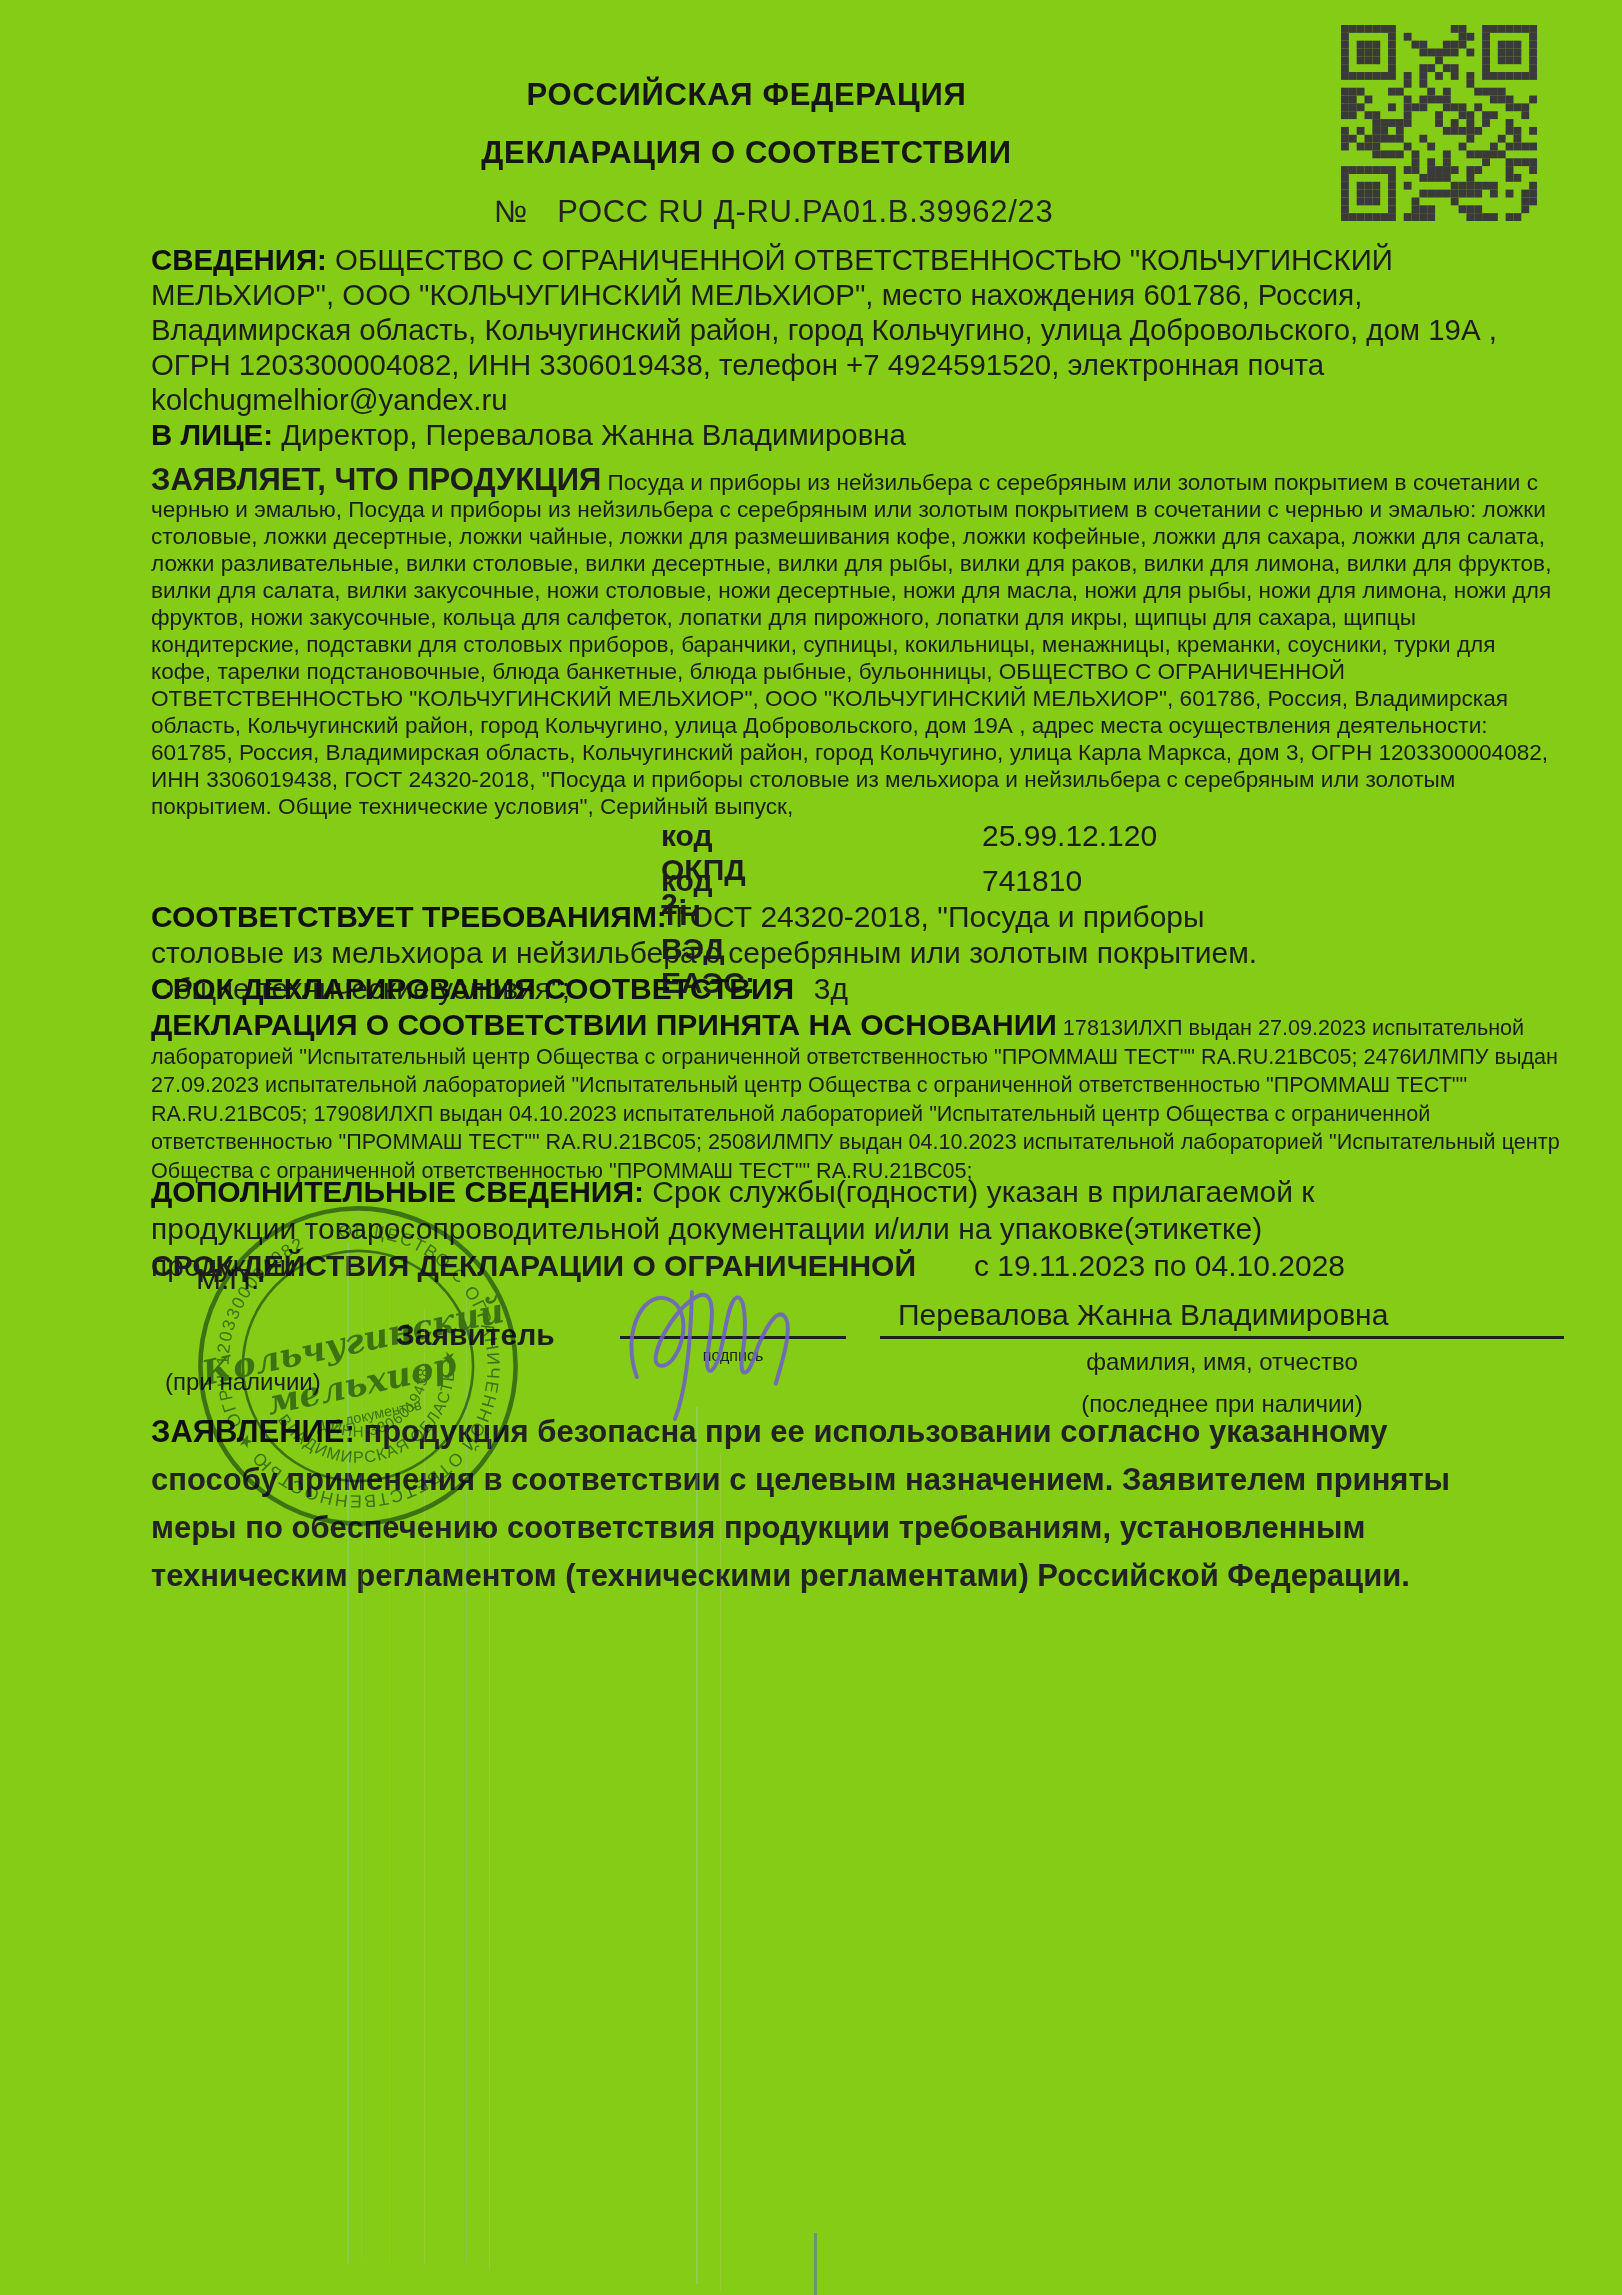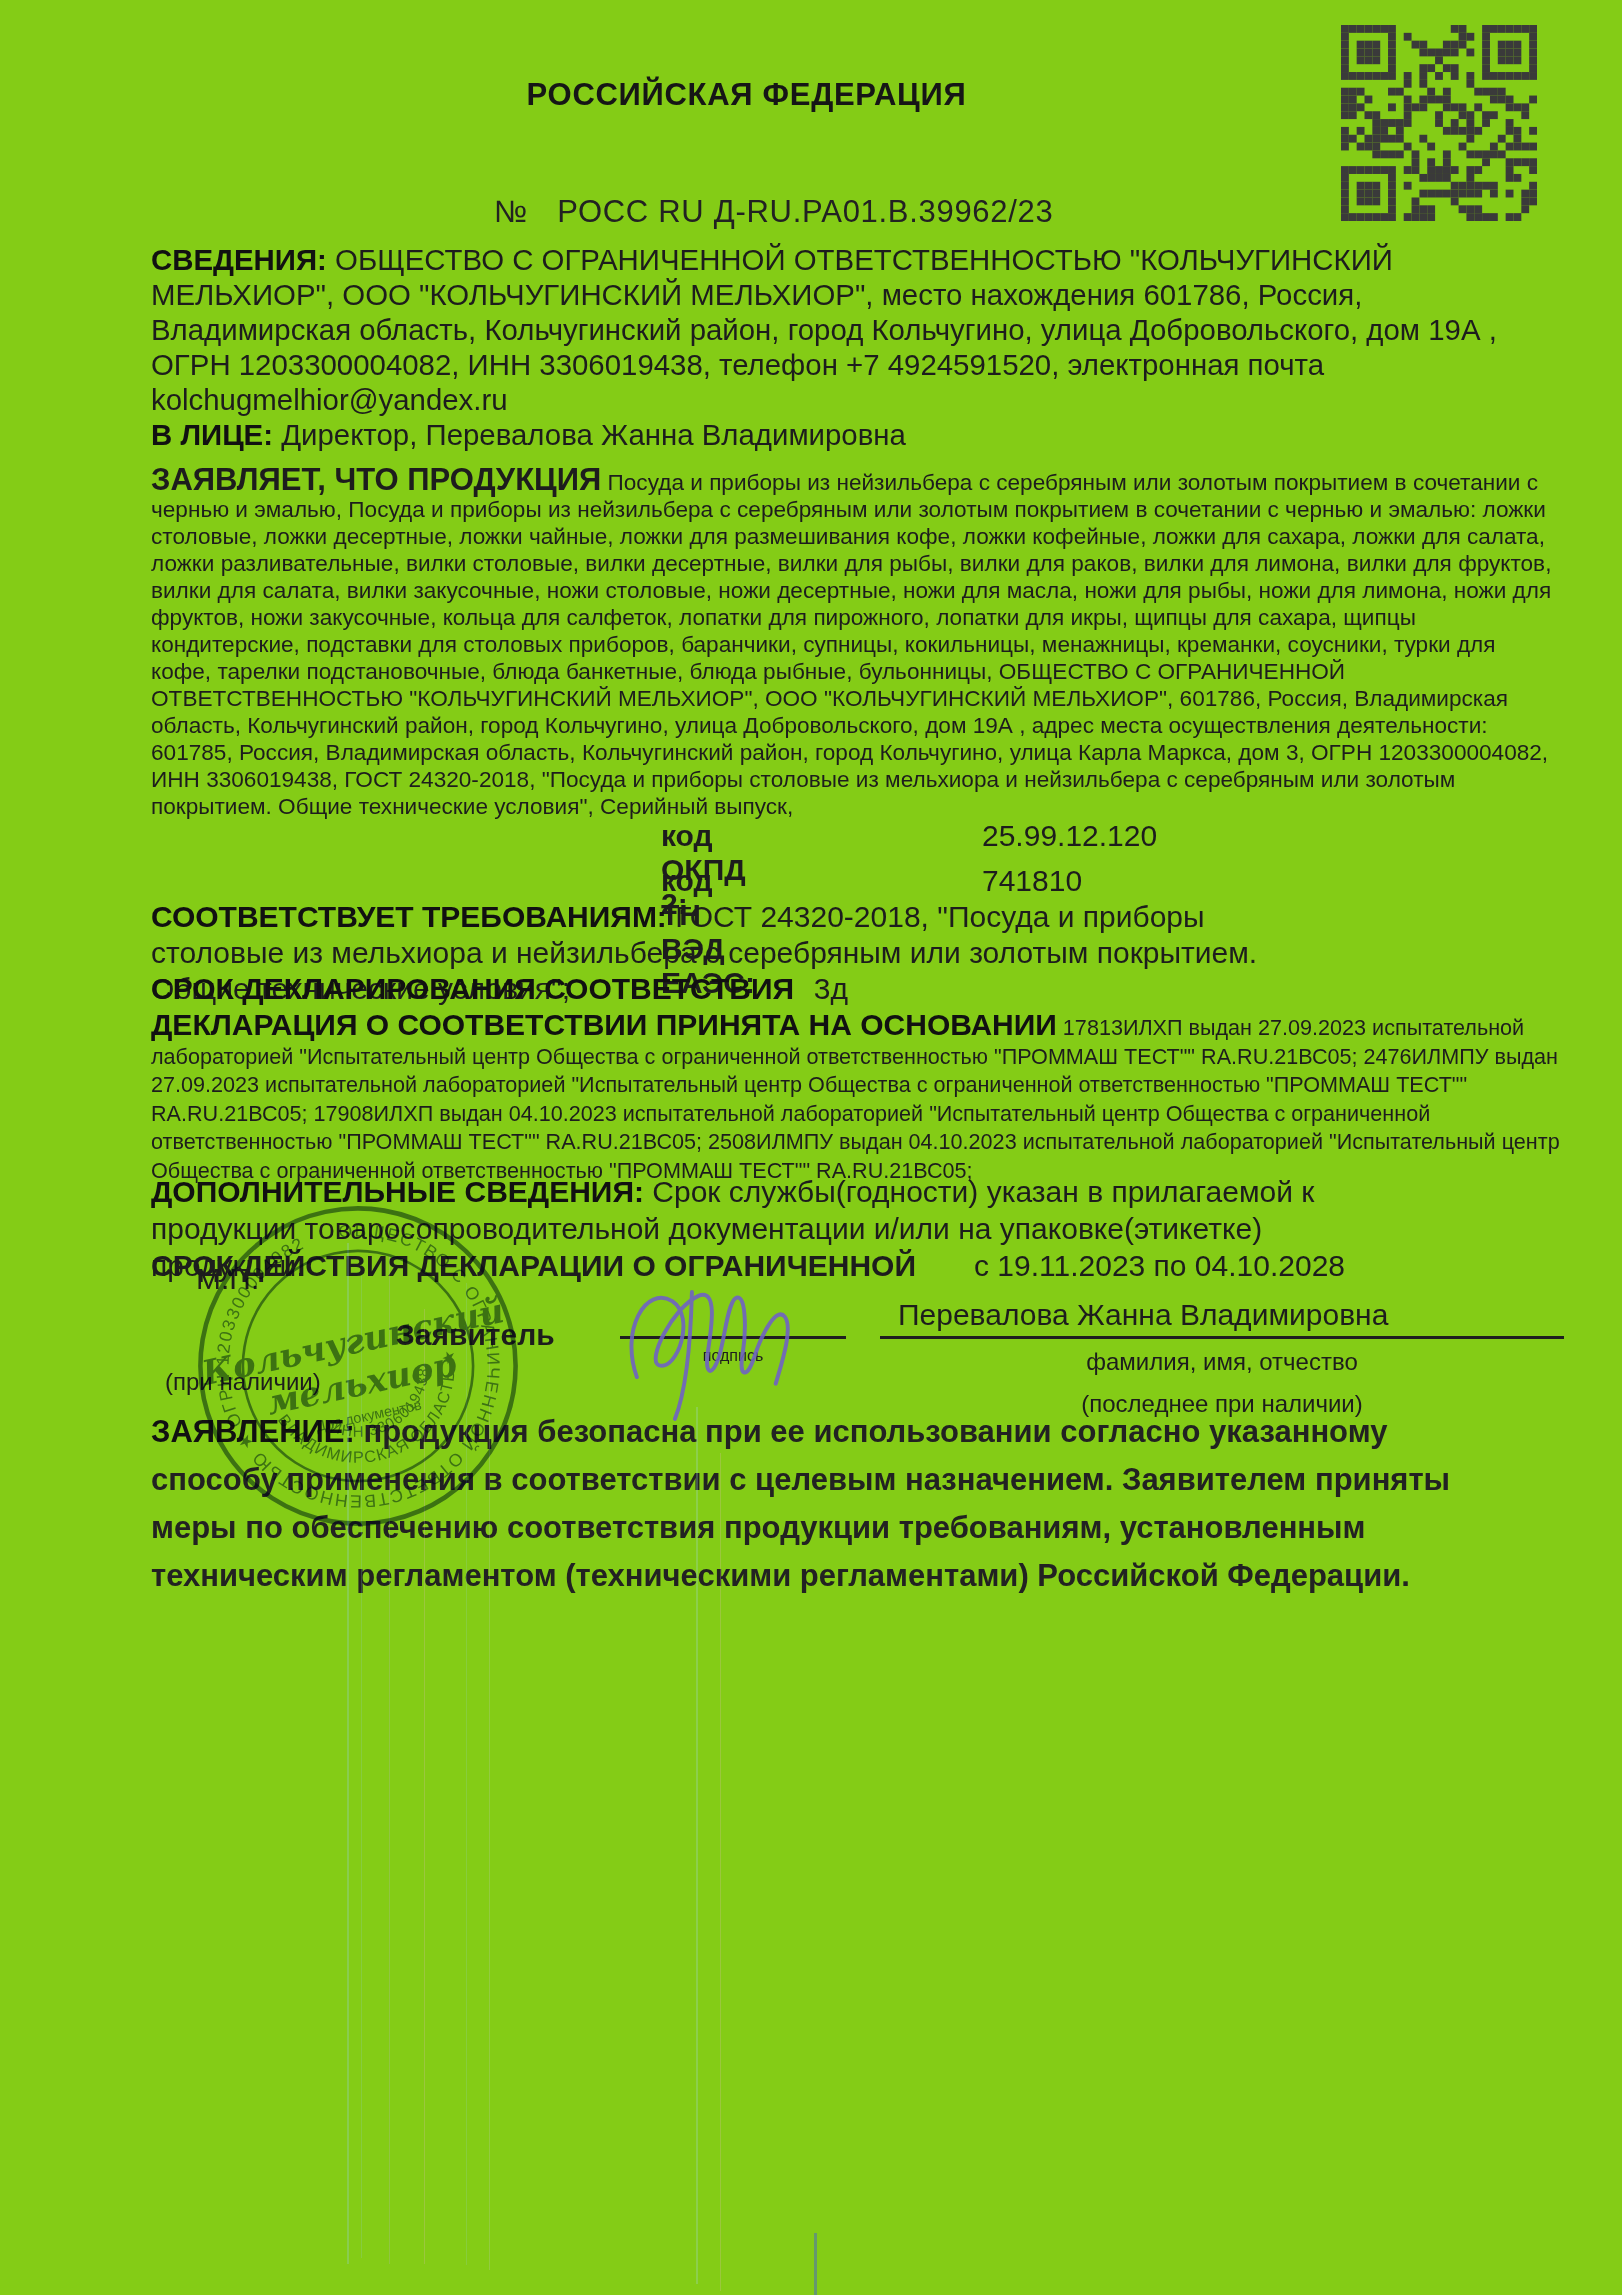--- a/index.html
+++ b/index.html
@@ -357,20 +357,21 @@
         <rect x="132" y="288" width="12" height="12" fill="#3a3a3a"></rect>
         <rect x="192" y="288" width="12" height="12" fill="#3a3a3a"></rect>
         <rect x="204" y="288" width="12" height="12" fill="#3a3a3a"></rect>
         <rect x="216" y="288" width="12" height="12" fill="#3a3a3a"></rect>
         <rect x="228" y="288" width="12" height="12" fill="#3a3a3a"></rect>
         <rect x="252" y="288" width="12" height="12" fill="#3a3a3a"></rect>
         <rect x="264" y="288" width="12" height="12" fill="#3a3a3a"></rect>
       </svg></div>
 
   <div class="abs hdr country">РОССИЙСКАЯ ФЕДЕРАЦИЯ</div>
+  <div class="abs hdr doctitle">ДЕКЛАРАЦИЯ О СООТВЕТСТВИИ</div>
   <div class="abs numrow">
     <span>№</span>
     <span class="numval">РОСС RU Д-RU.РА01.В.39962/23</span>
   </div>
 
   <div class="abs block applicant-block">
     <p><b>СВЕДЕНИЯ:</b> <span>ОБЩЕСТВО С ОГРАНИЧЕННОЙ ОТВЕТСТВЕННОСТЬЮ "КОЛЬЧУГИНСКИЙ МЕЛЬХИОР", ООО "КОЛЬЧУГИНСКИЙ МЕЛЬХИОР", место нахождения 601786, Россия, Владимирская область, Кольчугинский район, город Кольчугино, улица Добровольского, дом 19А , ОГРН 1203300004082, ИНН 3306019438, телефон +7 4924591520, электронная почта kolchugmelhior@yandex.ru</span></p>
     <p><b>В ЛИЦЕ:</b> <span>Директор, Перевалова Жанна Владимировна</span></p>
   </div>
 

